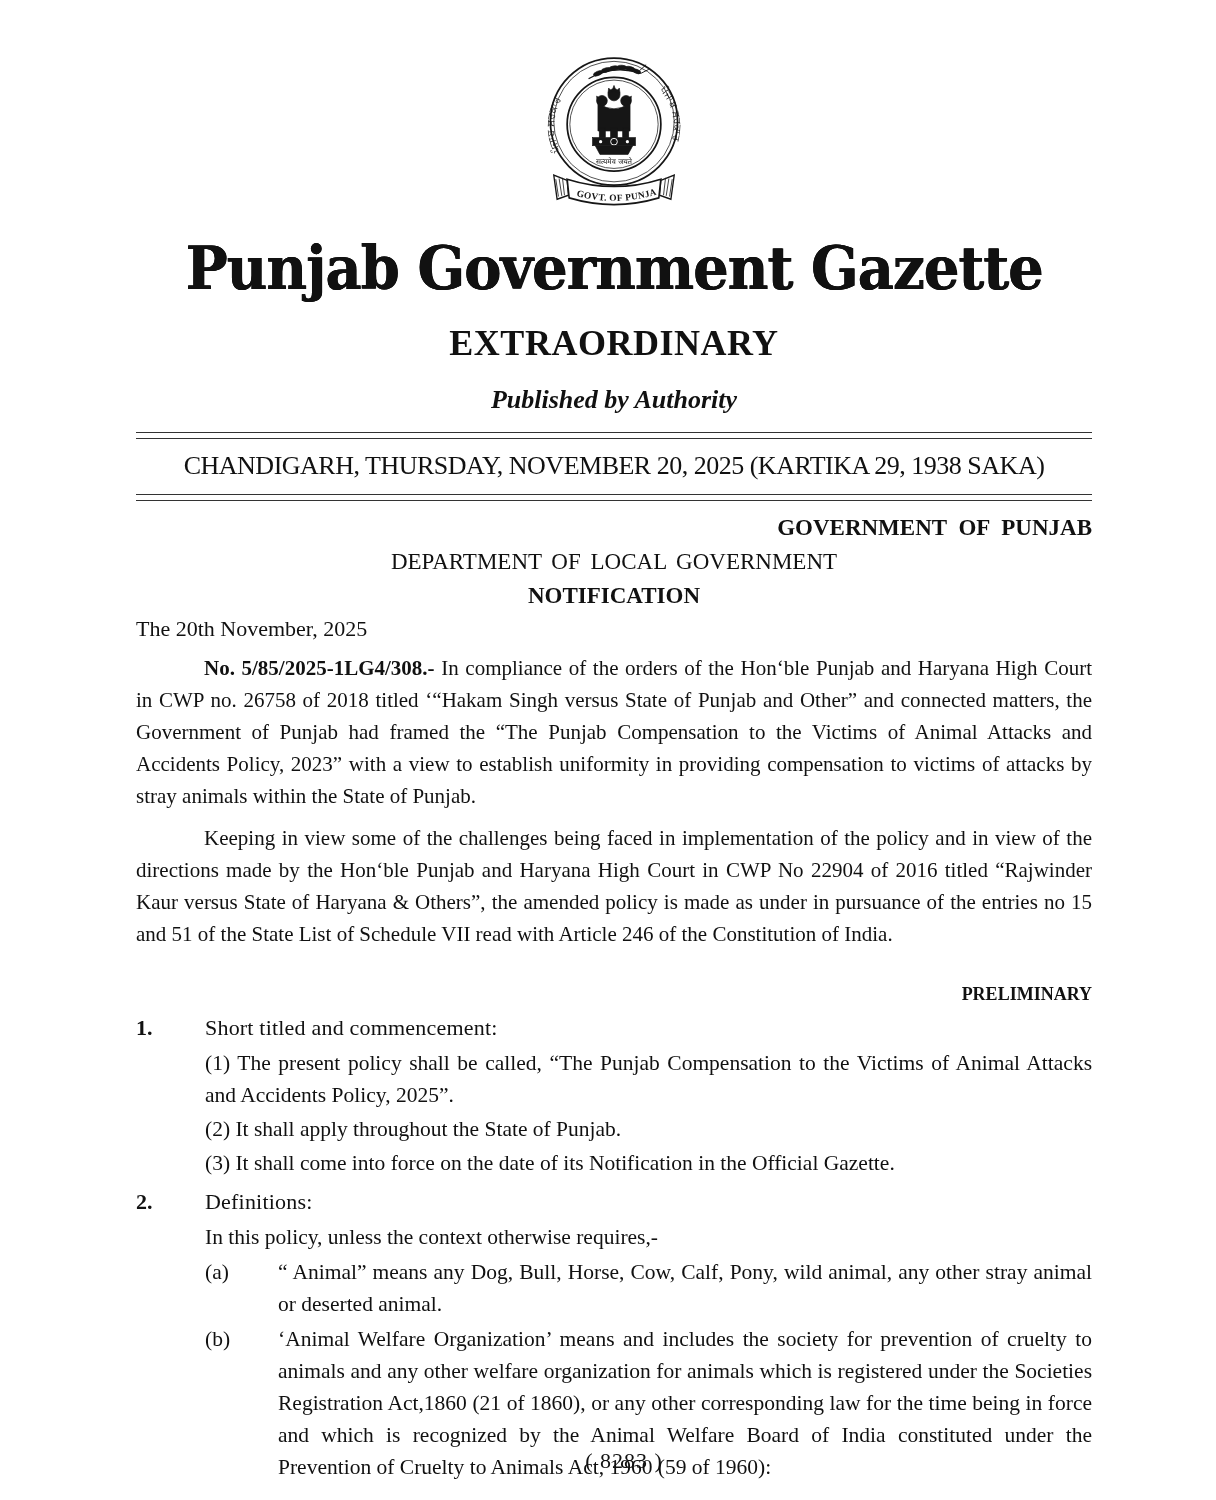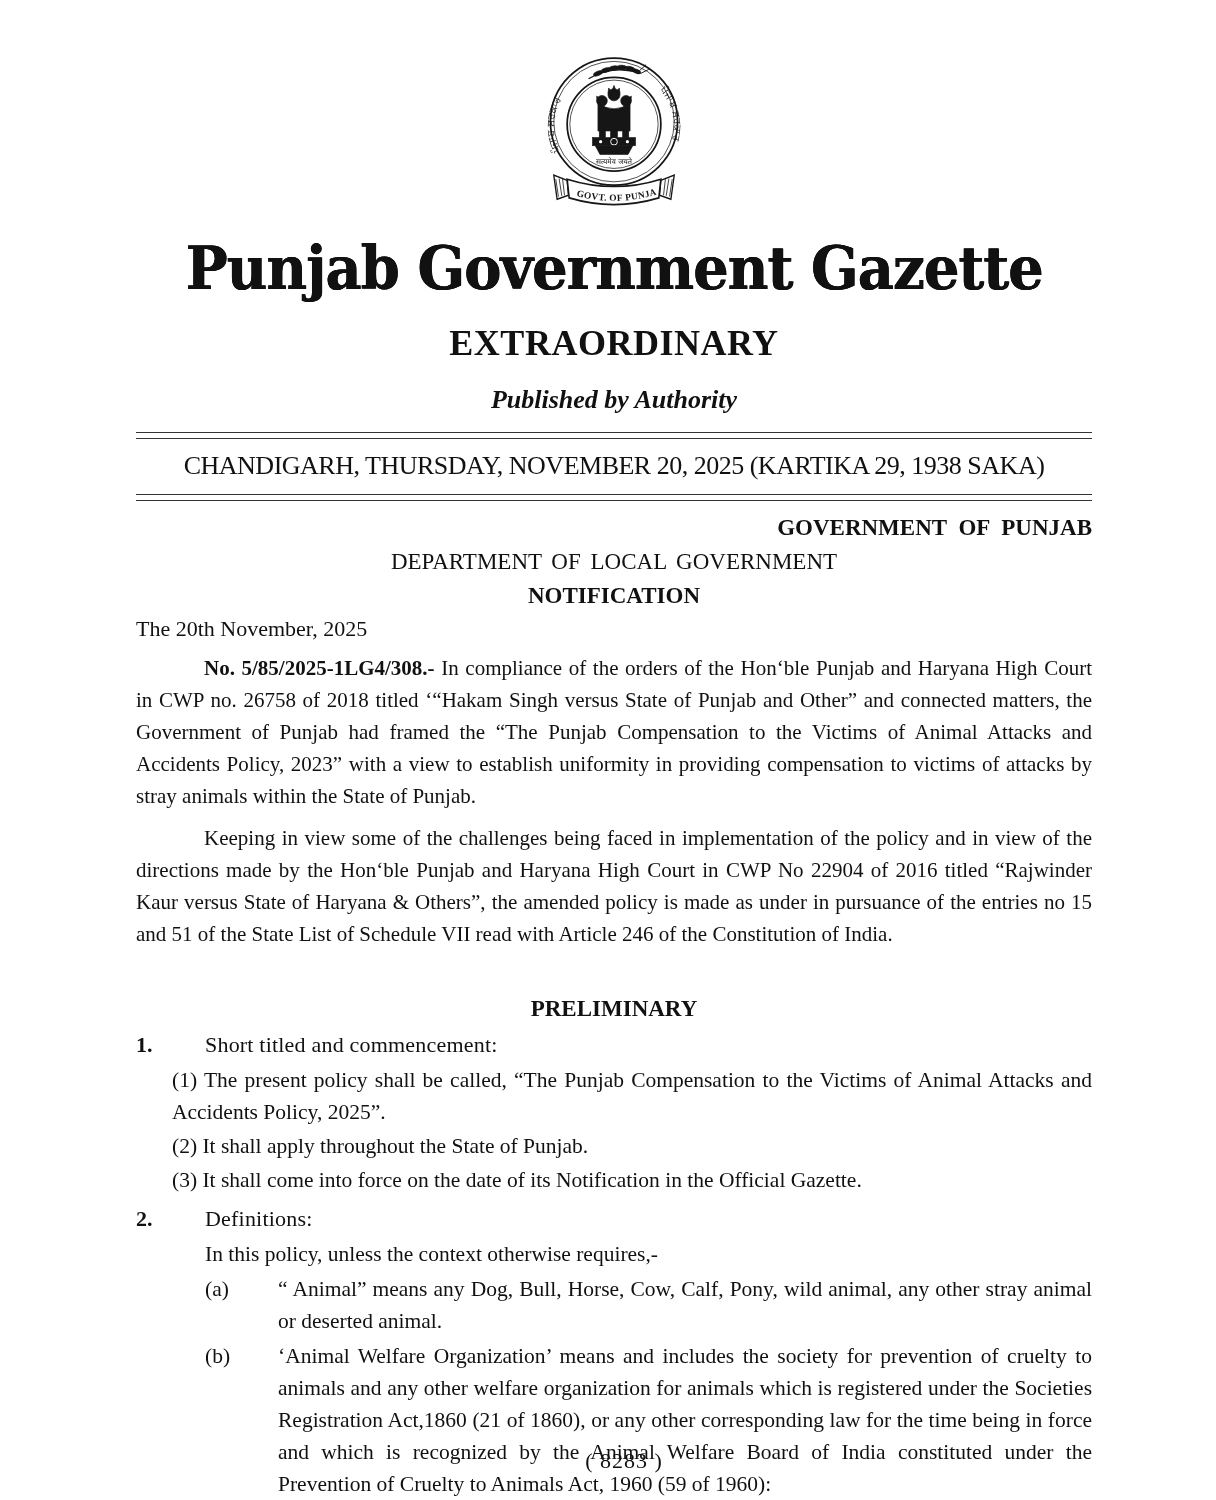--- a/index.html
+++ b/index.html
@@ -68,33 +68,33 @@
   .body-para {
     font-size:21px;
     line-height:32px;
     text-align:justify;
     margin-top:10px;
   }
   .indent { text-indent:68px; }
   .bold { font-weight:bold; }
 
   .preliminary {
-    text-align:center; font-weight:bold; font-size:23px;
-    margin-top:46px;
+    text-align:right; font-weight:bold; font-size:18px;
+    margin-top:34px;
   }
 
   .sec-row { display:flex; margin-top:6px; }
   .sec-num {
     flex:0 0 69px;
     font-weight:bold; font-size:22px; line-height:34px;
   }
   .sec-body { flex:1; }
   .sec-heading { font-weight:normal; font-size:22px; line-height:34px; letter-spacing:0.2px; }
 
-  .clauses { margin-left:36px;font-family:Liberation Serif, serif; }
+  .clauses { margin-left:69px;font-family:Liberation Serif, serif; }
   .clause  { font-size:21.5px; line-height:32px; text-align:justify; margin-top:2px; }
   .sec-intro { margin-left:69px; font-size:21.5px; line-height:32px; margin-top:2px; }
 
   .def-row { display:flex; margin-left:69px; margin-top:3px; }
   .def-label { flex:0 0 73px; font-size:21.5px; line-height:32px; }
   .def-text  { flex:1; font-size:21.5px; line-height:32px; text-align:justify; }
 
   .page-footer {
     position:absolute;
     left:0; right:0; bottom:26px;

